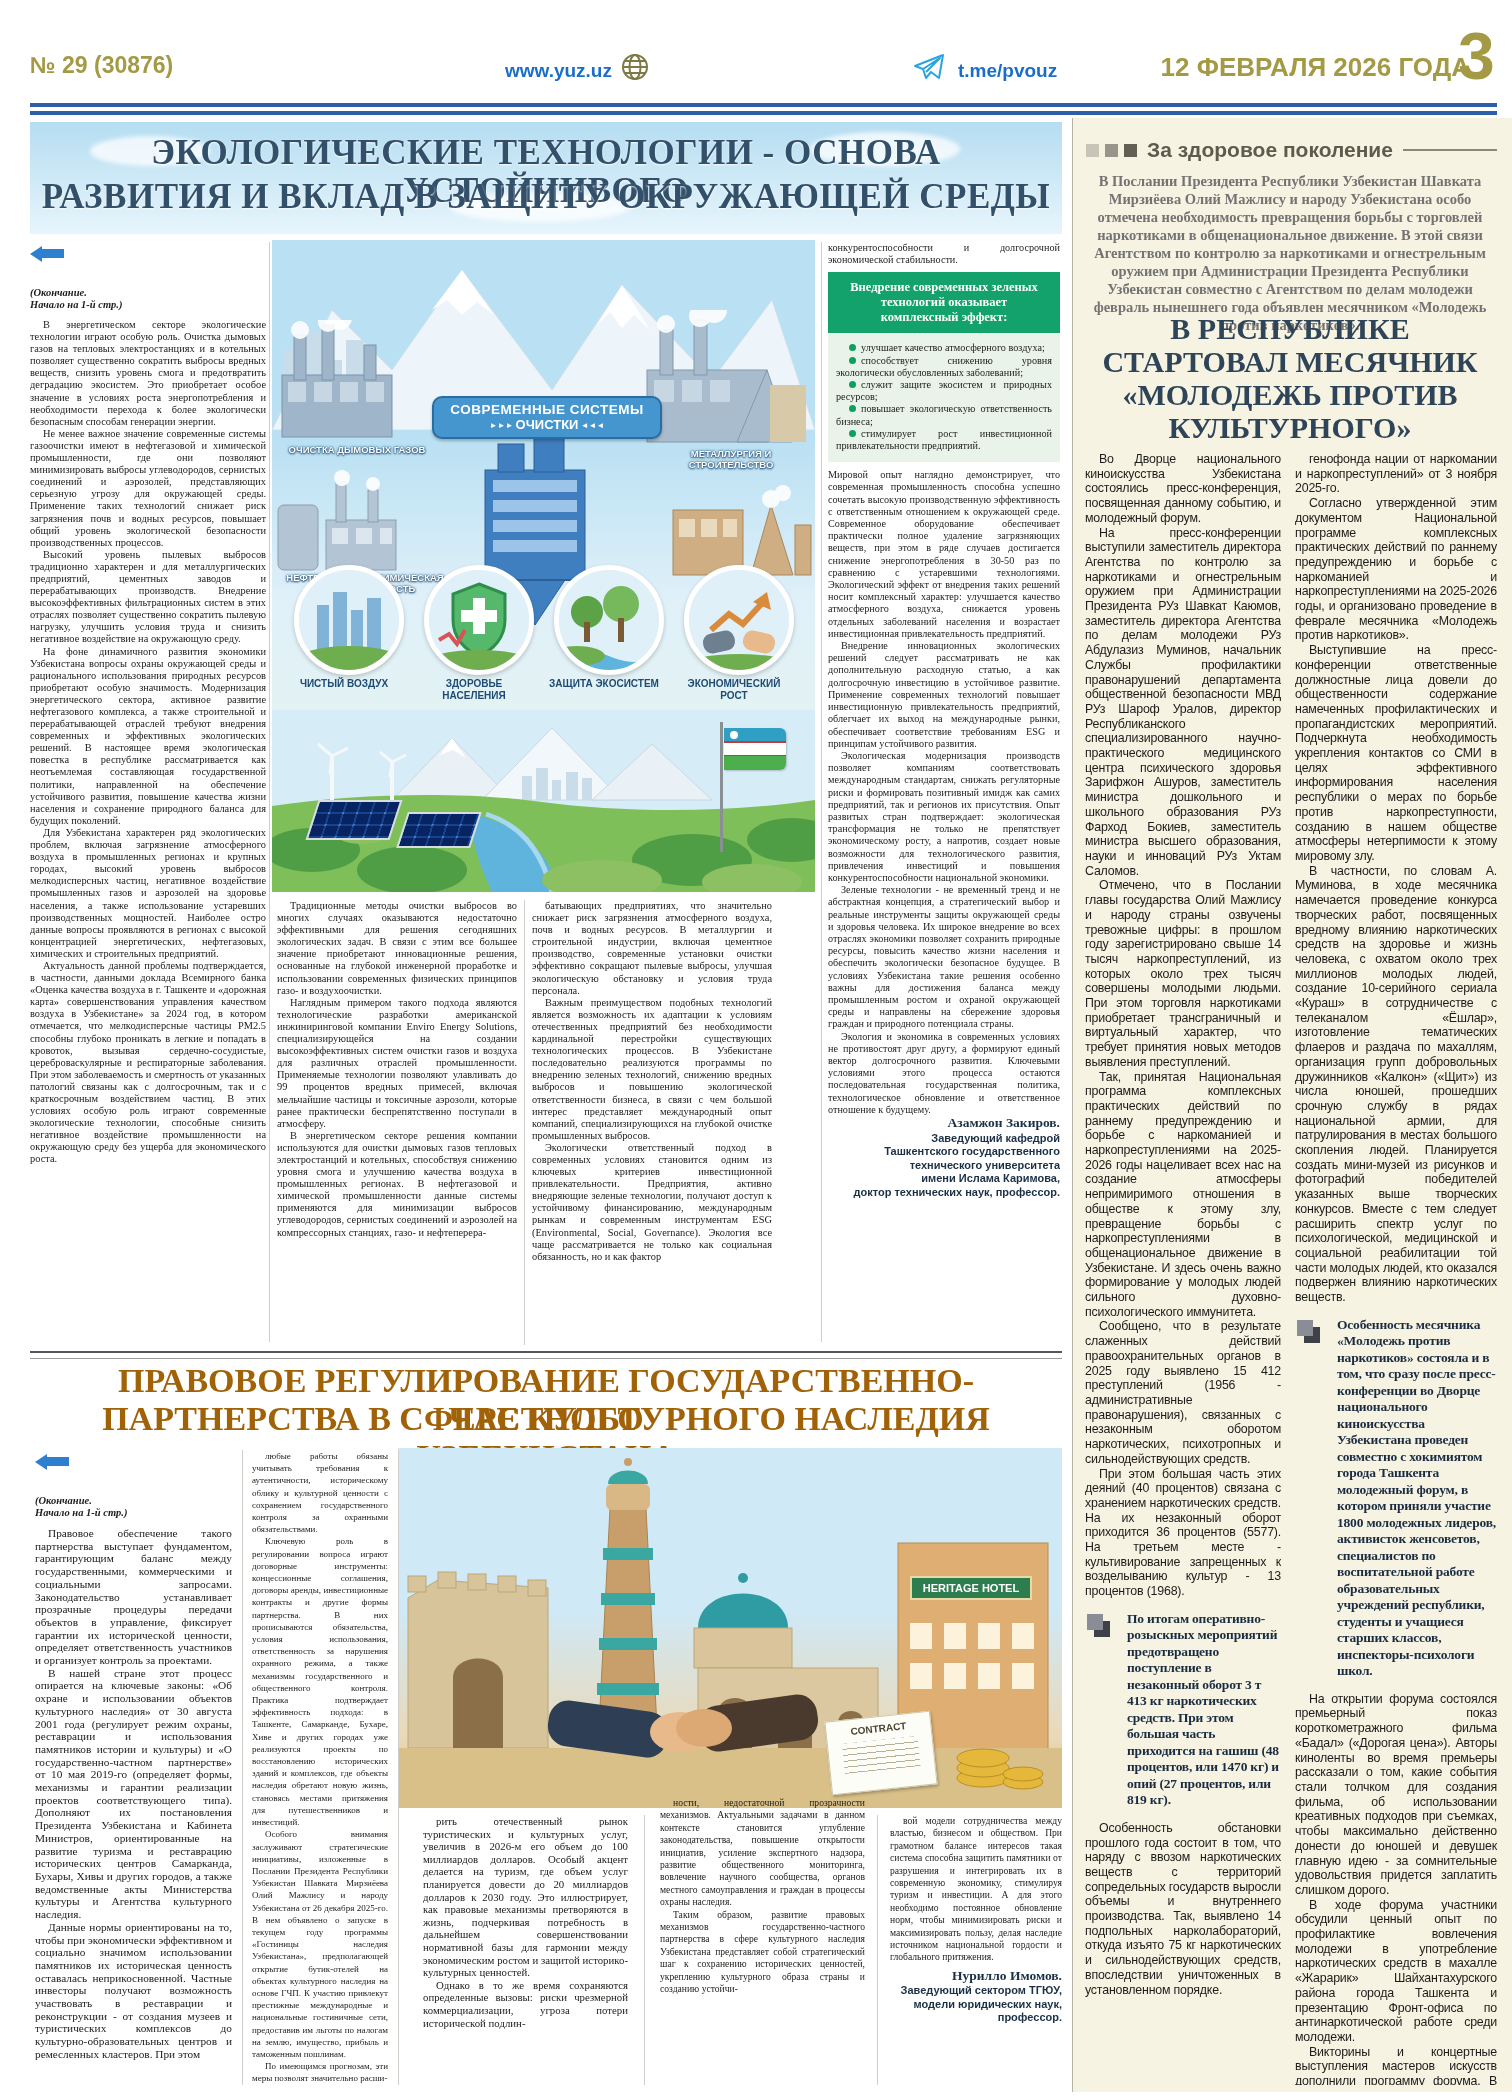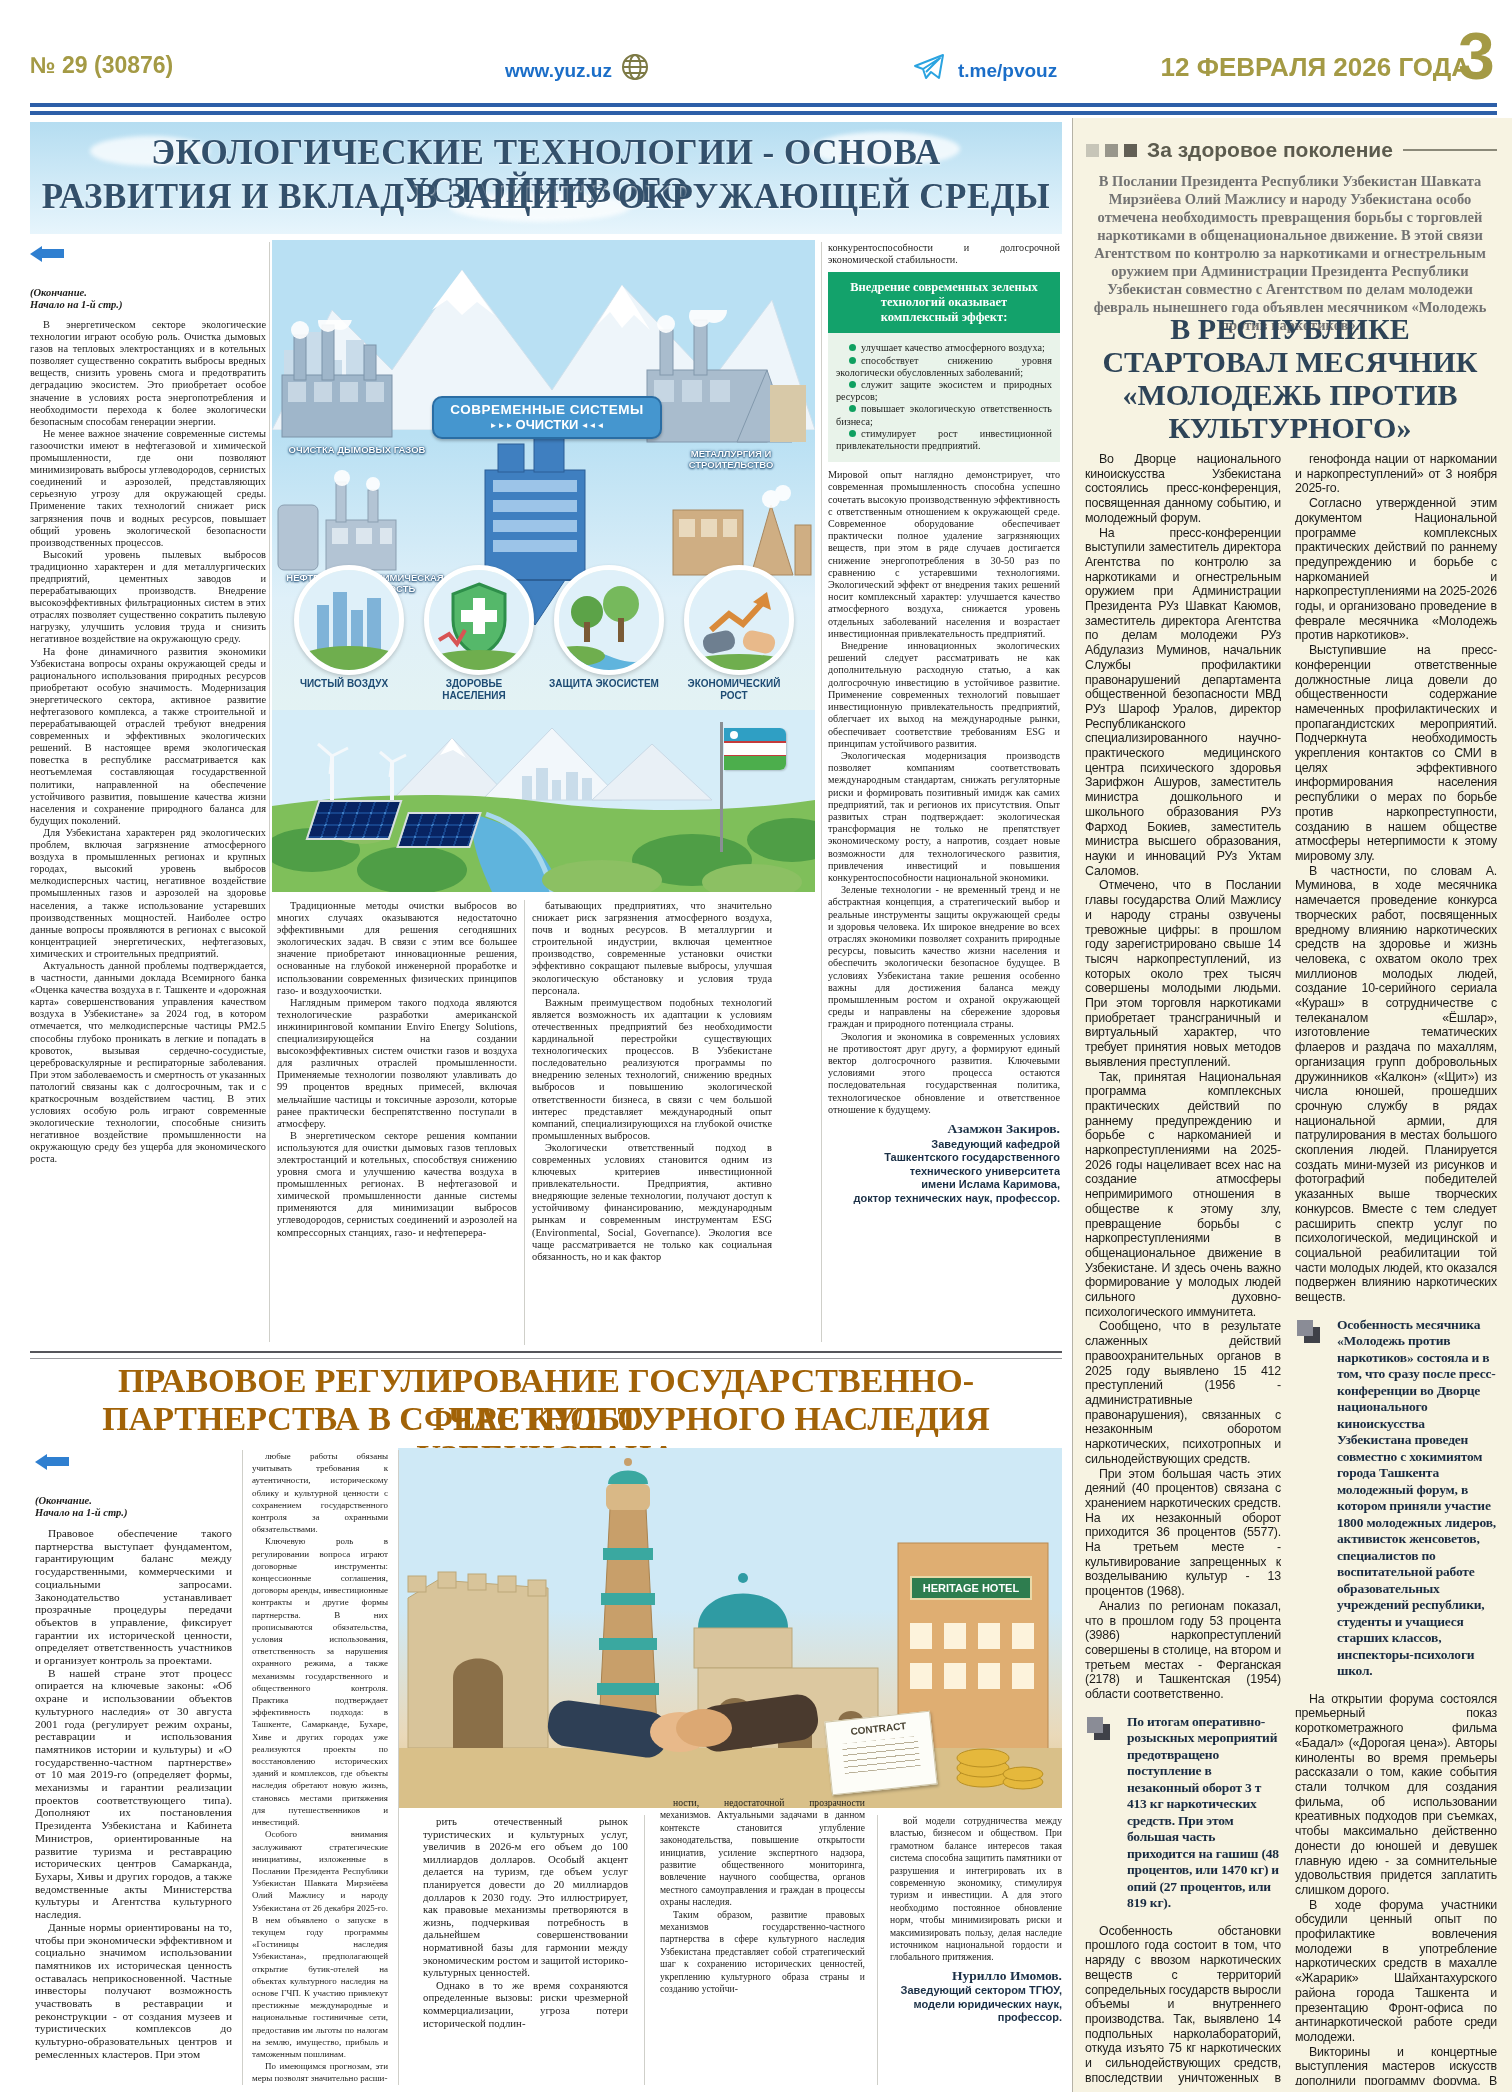--- a/index.html
+++ b/index.html
@@ -397,21 +397,21 @@
           <div>стимулирует рост инвестиционной привлекательности предприятий.</div>
         </div>
     </div>
     <div>
         <p>Мировой опыт наглядно демонстрирует, что современная промышленность способна успешно сочетать высокую производственную эффективность с ответственным отношением к окружающей среде. Современное оборудование обеспечивает практически полное удаление загрязняющих веществ, при этом в ряде случаев достигается снижение энергопотребления в 30-50 раз по сравнению с устаревшими технологиями. Экологический эффект от внедрения таких решений носит комплексный характер: улучшается качество атмосферного воздуха, снижается уровень отдельных заболеваний населения и возрастает инвестиционная привлекательность предприятий.</p>
         <p>Внедрение инновационных экологических решений следует рассматривать не как дополнительную расходную статью, а как долгосрочную инвестицию в устойчивое развитие. Применение современных технологий повышает инвестиционную привлекательность предприятий, облегчает их выход на международные рынки, обеспечивает соответствие требованиям ESG и принципам устойчивого развития.</p>
         <p>Экологическая модернизация производств позволяет компаниям соответствовать международным стандартам, снижать регуляторные риски и формировать позитивный имидж как самих предприятий, так и регионов их присутствия. Опыт развитых стран подтверждает: экологическая трансформация не только не препятствует экономическому росту, а напротив, создает новые возможности для технологического развития, привлечения инвестиций и повышения конкурентоспособности национальной экономики.</p>
         <p>Зеленые технологии - не временный тренд и не абстрактная концепция, а стратегический выбор и реальные инструменты защиты окружающей среды и здоровья человека. Их широкое внедрение во всех отраслях экономики позволяет сохранить природные ресурсы, повысить качество жизни населения и обеспечить экологически безопасное будущее. В условиях Узбекистана такие решения особенно важны для достижения баланса между промышленным ростом и охраной окружающей среды и направлены на сбережение здоровья граждан и природного потенциала страны.</p>
         <p>Экология и экономика в современных условиях не противостоят друг другу, а формируют единый вектор долгосрочного развития. Ключевыми условиями этого процесса остаются последовательная государственная политика, технологическое обновление и ответственное отношение к будущему.</p>
       </div>
-    <div class="byline" style="margin-top:6px;">
+    <div class="byline" style="">
         <div>Азамжон Закиров.</div>
         <div>Заведующий кафедрой</div>
         <div>Ташкентского государственного</div>
         <div>технического университета</div>
         <div>имени Ислама Каримова,</div>
         <div>доктор технических наук, профессор.</div>
       </div>
   </div>
 
   <div class="vline" style="left:269px;top:242px;height:1100px;"></div>
@@ -562,21 +562,20 @@
     </div>
 
   <div class="col h-col" style="left:1085px;top:452px;width:196px;height:1633px;">
     <div>
         <p>Во Дворце национального киноискусства Узбекистана состоялись пресс-конференция, посвященная данному событию, и молодежный форум.</p>
         <p>На пресс-конференции выступили заместитель директора Агентства по контролю за наркотиками и огнестрельным оружием при Администрации Президента РУз Шавкат Каюмов, заместитель директора Агентства по делам молодежи РУз Абдулазиз Муминов, начальник Службы профилактики правонарушений департамента общественной безопасности МВД РУз Шароф Уралов, директор Республиканского специализированного научно-практического медицинского центра психического здоровья Зарифжон Ашуров, заместитель министра дошкольного и школьного образования РУз Фарход Бокиев, заместитель министра высшего образования, науки и инноваций РУз Уктам Саломов.</p>
         <p>Отмечено, что в Послании главы государства Олий Мажлису и народу страны озвучены тревожные цифры: в прошлом году зарегистрировано свыше 14 тысяч наркопреступлений, из которых около трех тысяч совершены молодыми людьми. При этом торговля наркотиками приобретает трансграничный и виртуальный характер, что требует принятия новых методов выявления преступлений.</p>
         <p>Так, принятая Национальная программа комплексных практических действий по раннему предупреждению и борьбе с наркоманией и наркопреступлениями на 2025-2026 годы нацеливает всех нас на создание атмосферы непримиримого отношения в обществе к этому злу, превращение борьбы с наркопреступлениями в общенациональное движение в Узбекистане. И здесь очень важно формирование у молодых людей сильного духовно-психологического иммунитета.</p>
         <p>Сообщено, что в результате слаженных действий правоохранительных органов в 2025 году выявлено 15 412 преступлений (1956 - административные правонарушения), связанных с незаконным оборотом наркотических, психотропных и сильнодействующих средств.</p>
         <p>При этом большая часть этих деяний (40 процентов) связана с хранением наркотических средств. На их незаконный оборот приходится 36 процентов (5577). На третьем месте - культивирование запрещенных к возделыванию культур - 13 процентов (1968).</p>
-        <p>Анализ по регионам показал, что в прошлом году 53 процента (3986) наркопреступлений совершены в столице, на втором и третьем местах - Ферганская (2178) и Ташкентская (1954) области соответственно.</p>
       </div>
     <div class="quote-block">
       <span class="q-icon"></span>
       <span>По итогам оперативно-розыскных мероприятий предотвращено поступление в незаконный оборот 3 т 413 кг наркотических средств. При этом большая часть приходится на гашиш (48 процентов, или 1470 кг) и опий (27 процентов, или 819 кг).</span>
     </div>
     <div>
         <p>Особенность обстановки прошлого года состоит в том, что наряду с ввозом наркотических веществ с территорий сопредельных государств выросли объемы и внутреннего производства. Так, выявлено 14 подпольных нарколабораторий, откуда изъято 75 кг наркотических и сильнодействующих средств, впоследствии уничтоженных в установленном порядке.</p>
       </div>
   </div>
 

